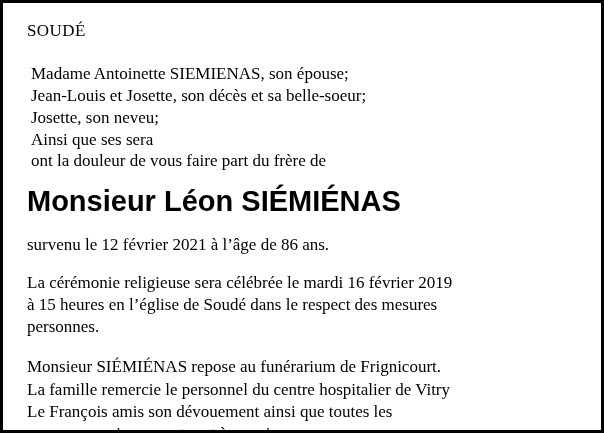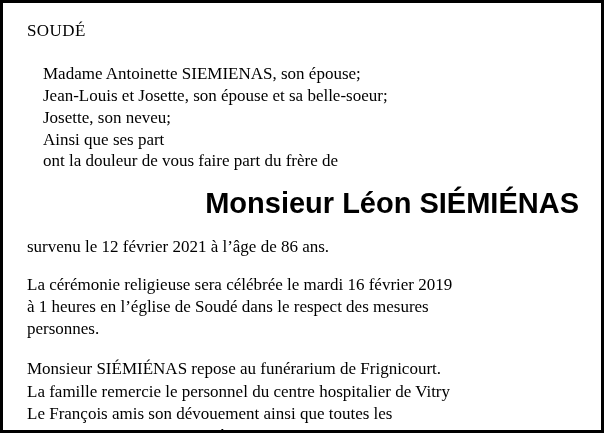--- a/index.html
+++ b/index.html
@@ -27,28 +27,28 @@
   }
   .locality {
     font-size: 17px;
     letter-spacing: 0.4px;
     line-height: 1.2;
     margin: 0 0 22px 0;
   }
   .block {
     font-size: 17px;
     line-height: 1.28;
-    margin: 16px;
+    margin: 4px;
   }
   .block .line {
     display: block;
     white-space: pre-wrap;
   }
   .deceased-name {
-    text-align: right;
+    text-align: left;
     font-family: "Liberation Sans", sans-serif;
     font-weight: bold;
     font-size: 29px;
     letter-spacing: 0px;
     margin: 14px 0 16px 0;
     line-height: 1.1;
     white-space: nowrap;
   }
   .gap-md { height: 16px; }
   .gap-lg { height: 18px; }
@@ -65,35 +65,35 @@
 </head>
 <body>
 
 <div id="notice">
   <div class="inner">
 
     <div class="locality">SOUDÉ</div>
 
     <div class="block">
       <span class="line">Madame Antoinette SIEMIENAS, son épouse;</span>
-      <span class="line">Jean-Louis et Josette, son épouse et sa belle-soeur;</span>
+      <span class="line">Jean-Louis et Josette, son décès et sa belle-soeur;</span>
       <span class="line">Josette, son neveu;</span>
-      <span class="line">Ainsi que ses part</span>
+      <span class="line">Ainsi que ses sera</span>
       <span class="line">ont la douleur de vous faire part du frère de</span>
     </div>
 
     <div class="deceased-name">Monsieur Léon SIÉMIÉNAS</div>
 
     <div class="para">survenu le 12 février 2021 à l’âge de 86 ans.</div>
 
     <div class="gap-md"></div>
 
     <div class="para">
       <span class="line">La cérémonie religieuse sera célébrée le mardi 16 février 2019</span>
-      <span class="line">à 1 heures en l’église de Soudé dans le respect des mesures</span>
+      <span class="line">à 15 heures en l’église de Soudé dans le respect des mesures</span>
       <span class="line">personnes.</span>
     </div>
 
     <div class="gap-lg"></div>
 
     <div class="para">
       <span class="line">Monsieur SIÉMIÉNAS repose au funérarium de Frignicourt.</span>
       <span class="line">La famille remercie le personnel du centre hospitalier de Vitry</span>
       <span class="line">Le François amis son dévouement ainsi que toutes les</span>
       <span class="line">personnes qui prennent part à sa peine.</span>

